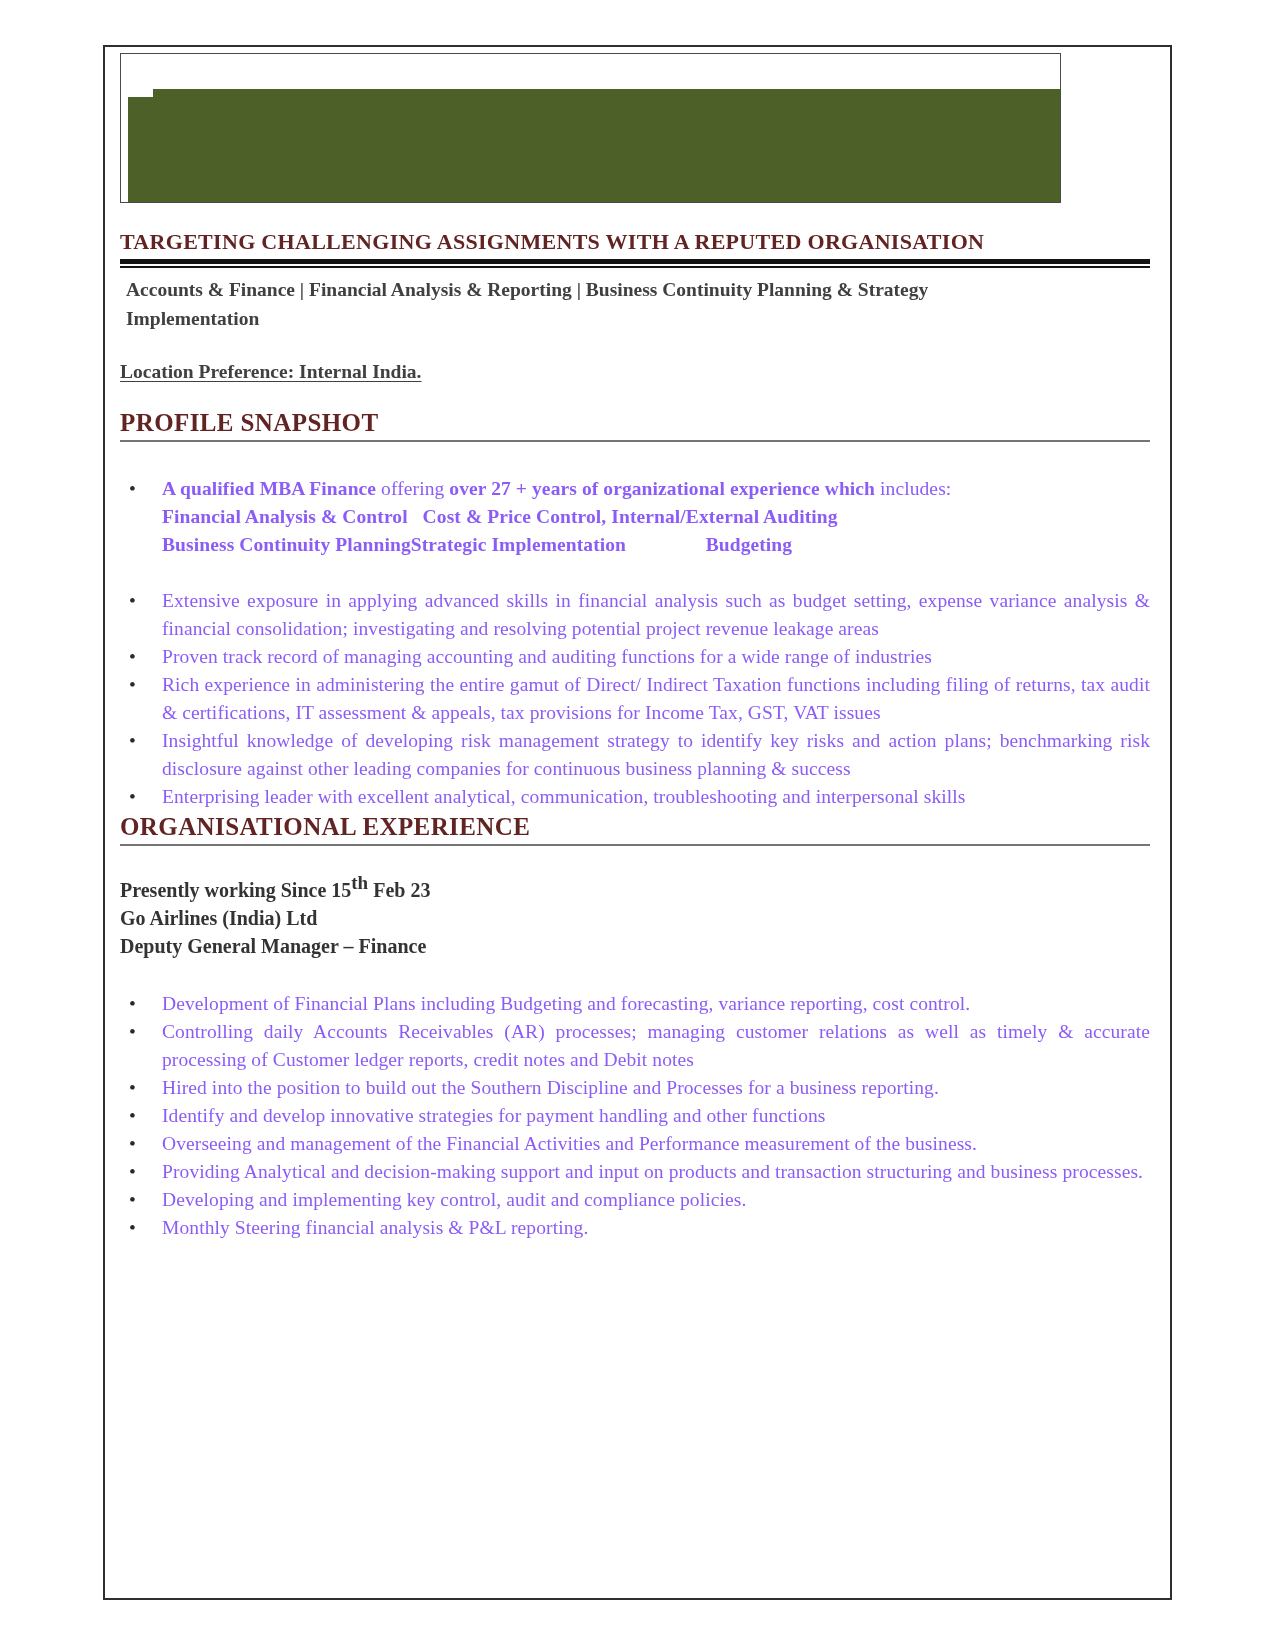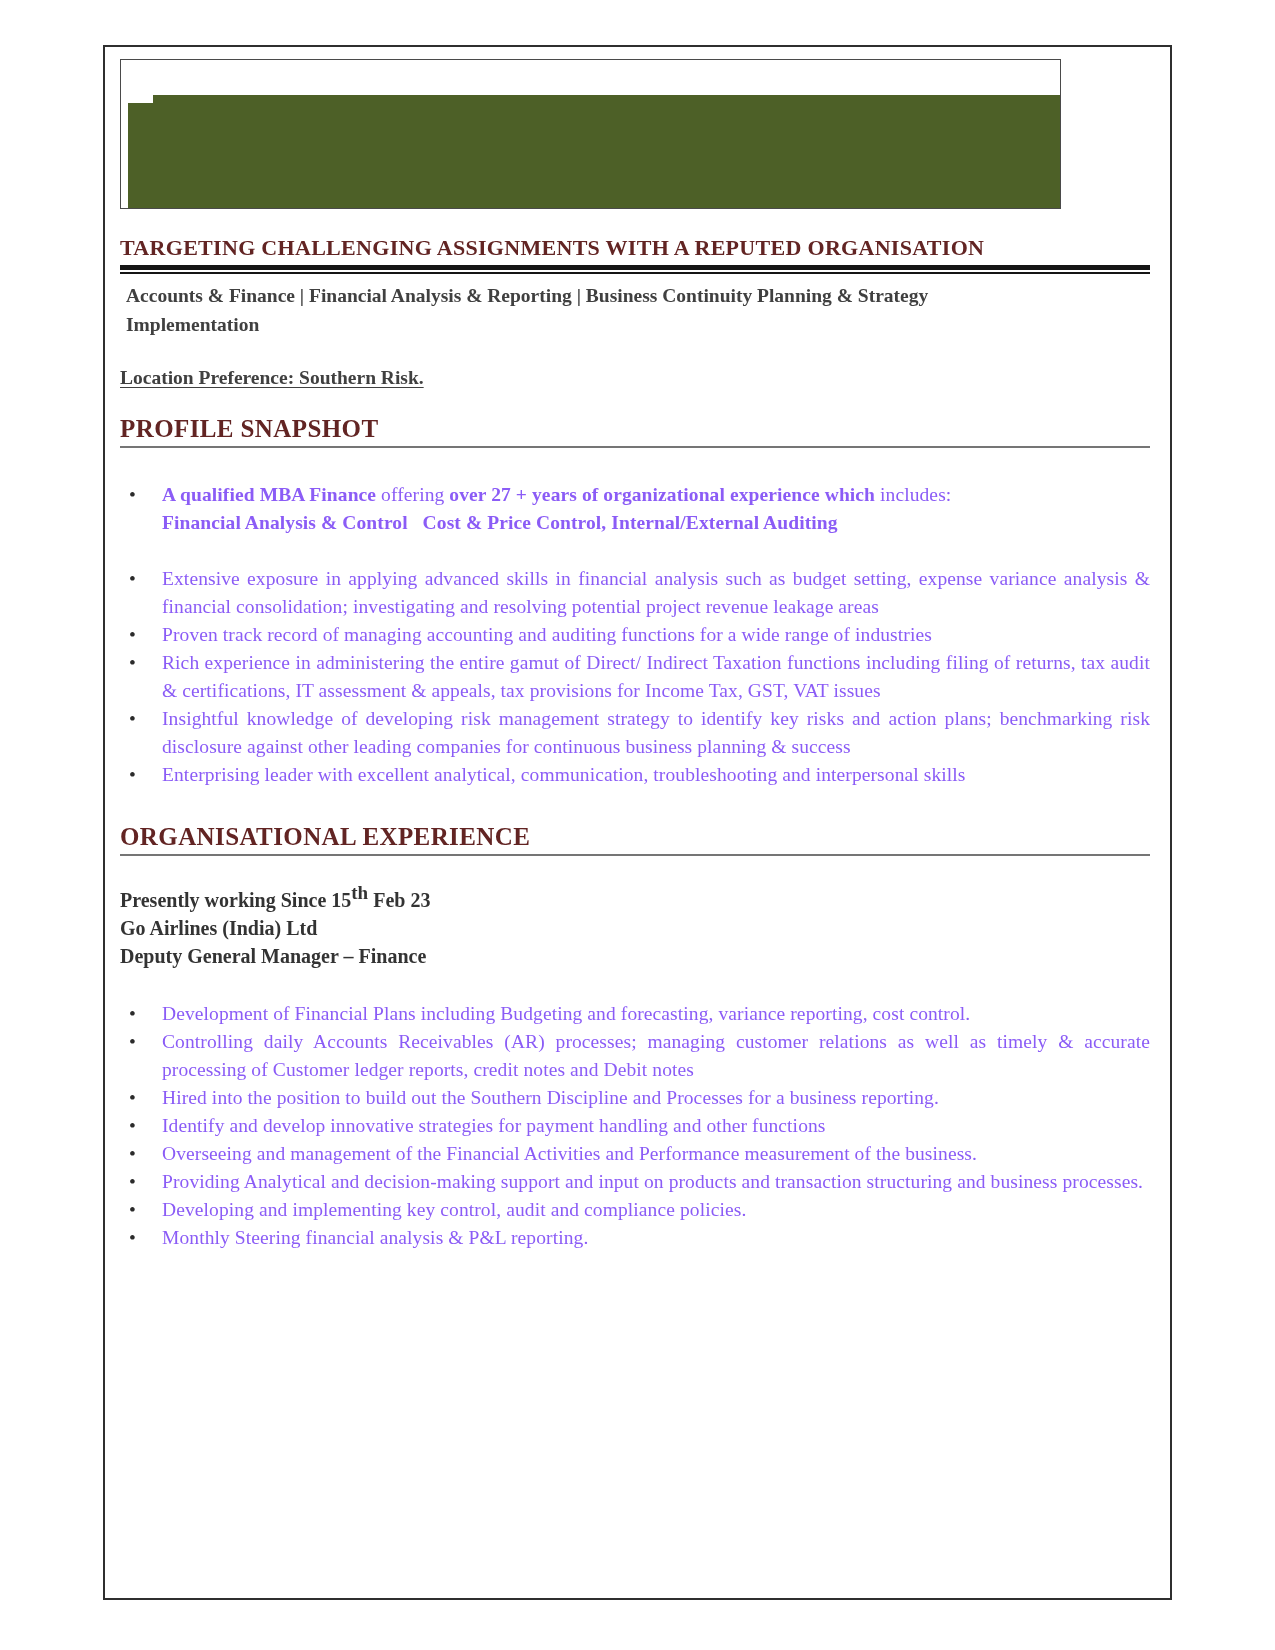--- a/index.html
+++ b/index.html
@@ -3,21 +3,21 @@
 <meta charset="utf-8">
 <style>
   html,body{margin:0;padding:0;background:#ffffff;}
   .page{
     position:relative;width:1275px;height:1650px;background:#ffffff;overflow:hidden;
     font-family:"Liberation Serif","DejaVu Serif",serif;
   }
   .sheet{
     position:absolute;left:103px;top:45px;width:1069px;height:1555px;
     box-sizing:border-box;border:2px solid #2f2f2f;background:#ffffff;
-    padding:12px 20px 0 15px;
+    padding:6px 20px 0 15px;
   }
   
   .header-box{
     width:941px;height:150px;border:1px solid #4a4a4a;box-sizing:border-box;
     position:relative;background:#ffffff;
   }
   .green-block{position:absolute;left:7px;top:35px;width:932px;height:113px;background:#4d6027;}
   .green-notch{position:absolute;left:0;top:0;width:25px;height:8px;background:#ffffff;}
   
   .headline{
@@ -32,21 +32,21 @@
   .location{
     margin-top:28px;font-size:19.5px;font-weight:bold;color:#404040;
     text-decoration:underline;text-underline-offset:3px;
   }
   
   .section-heading{
     margin-top:30px;font-size:25px;font-weight:bold;color:#622423;
     letter-spacing:0.4px;line-height:20px;padding-bottom:7px;
     border-bottom:2px solid #757575;
   }
-  .section-heading.exp{margin-top:38px;}
+  .section-heading.exp{margin-top:6px;}
   
   .bullets{
     list-style:none;margin:33px 0 0 0;padding:0;
     font-size:19.5px;line-height:28px;color:#8b5cf6;letter-spacing:0.1px;
   }
   .bullets.exp{margin-top:30px;}
   .bullets li{position:relative;padding-left:42px;text-align:justify;}
   .bullets li::before{content:"\2022";position:absolute;left:9px;top:0;color:#2b2b2b;}
   li.intro{text-align:left;}
   li.gap-after{margin-bottom:28px;}
@@ -70,28 +70,29 @@
     </div>
 
     <div class="headline">TARGETING CHALLENGING ASSIGNMENTS WITH A REPUTED ORGANISATION</div>
     <div class="rule-thick-thin"></div>
 
     <div class="subtitle">
       <span>Accounts &amp; Finance | Financial Analysis &amp; Reporting | Business Continuity Planning &amp; Strategy</span><br>
       <span>Implementation</span>
     </div>
 
-    <div class="location">Location Preference: Southern Risk.</div>
+    <div class="location">Location Preference: Internal India.</div>
 
     <div class="section-heading">PROFILE SNAPSHOT</div>
 
     <ul class="bullets">
       <li class="intro gap-after">
         <span class="b">A qualified MBA Finance </span><span class="r">offering </span><span class="b">over 27 + years of organizational experience which </span><span class="r">includes:</span>
         <div class="skills-line">Financial Analysis &amp; Control   Cost &amp; Price Control, Internal/External Auditing</div>
+        <div class="skills-line">Business Continuity PlanningStrategic Implementation                Budgeting</div>
       </li>
       <li>Extensive exposure in applying advanced skills in financial analysis such as budget setting, expense variance analysis &amp; financial consolidation; investigating and resolving potential project revenue leakage areas</li>
       <li>Proven track record of managing accounting and auditing functions for a wide range of industries</li>
       <li>Rich experience in administering the entire gamut of Direct/ Indirect Taxation functions including filing of returns, tax audit &amp; certifications, IT assessment &amp; appeals, tax provisions for Income Tax, GST, VAT issues</li>
       <li>Insightful knowledge of developing risk management strategy to identify key risks and action plans; benchmarking risk disclosure against other leading companies for continuous business planning &amp; success</li>
       <li>Enterprising leader with excellent analytical, communication, troubleshooting and interpersonal skills</li>
     </ul>
 
     <div class="section-heading exp">ORGANISATIONAL EXPERIENCE</div>
 

